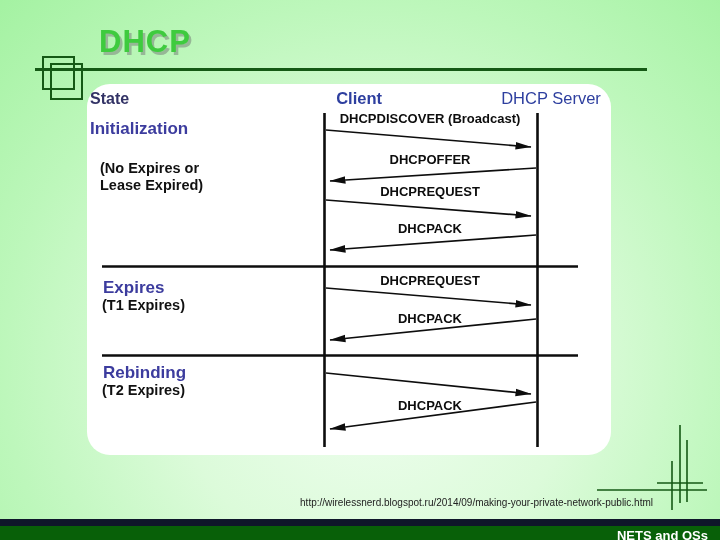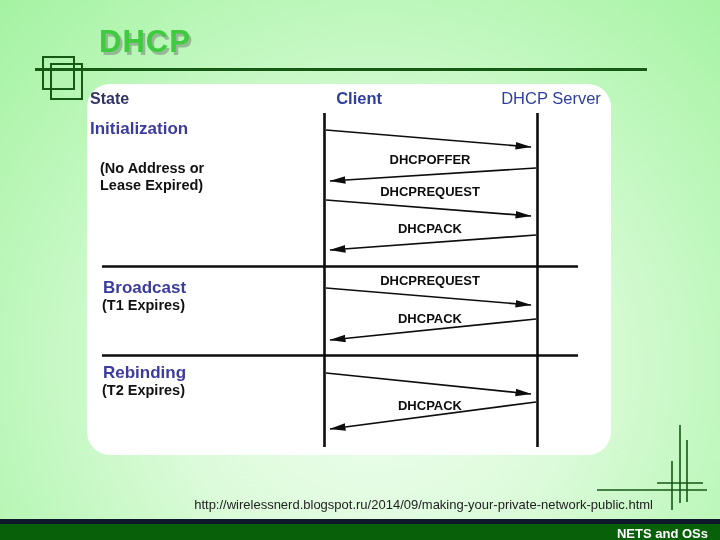--- a/index.html
+++ b/index.html
@@ -39,51 +39,51 @@
   .msg{
     position:absolute;left:213px;width:260px;text-align:center;
     font-size:13px;font-weight:bold;color:#0d0d0d;white-space:nowrap;
   }
   .m1{top:27px;} .m2{top:68px;} .m3{top:100px;} .m4{top:137px;}
   .m5{top:189px;} .m6{top:227px;} .m7{top:274px;} .m8{top:314px;}
   .seq-svg{position:absolute;left:0;top:0;}
   
   .source-url{
     position:absolute;top:497px;right:67px;
-    font-size:13px;color:#222222;text-decoration:none;white-space:nowrap;
+    font-size:10px;color:#222222;text-decoration:none;white-space:nowrap;
   }
   .hash-svg{position:absolute;left:590px;top:420px;}
   .footer-bar{
     position:absolute;left:0;bottom:0;width:720px;height:21px;
-    background:#086008;border-top:5px solid #0f172a;
+    background:#086008;border-top:7px solid #0f172a;
     color:#ffffff;font-size:13px;font-weight:bold;
     text-align:right;line-height:20px;box-sizing:border-box;padding-right:12px;
   }
 </style>
 </head>
 <body>
 
 <div class="slide-title">DHCP</div>
 <div class="header-rule"></div>
 <div class="deco-sq a"></div>
 <div class="deco-sq b"></div>
 
 <div class="panel">
 
   <div class="abs hdr-state">State</div>
   <div class="abs hdr-client">Client</div>
   <div class="abs hdr-server">DHCP Server</div>
 
   <div class="abs state-name st1n">Initialization</div>
   <div class="abs state-detail st1d">
-    <div>(No Address or</div>
+    <div>(No Expires or</div>
     <div>Lease Expired)</div>
   </div>
 
-  <div class="abs state-name st2n">Broadcast</div>
+  <div class="abs state-name st2n">Expires</div>
   <div class="abs state-detail st2d">(T1 Expires)</div>
 
   <div class="abs state-name st3n">Rebinding</div>
   <div class="abs state-detail st3d">(T2 Expires)</div>
 
   <svg class="seq-svg" width="524" height="371" viewBox="0 0 524 371">
     <defs>
       <marker id="ah" markerWidth="17" markerHeight="10" refX="15.5" refY="5" orient="auto" markerUnits="userSpaceOnUse">
         <path d="M0,1.2 L16,5 L0,8.8 z" fill="#0d0d0d"></path>
       </marker>
@@ -98,20 +98,21 @@
     <line x1="239" y1="46" x2="444" y2="63" stroke="#0d0d0d" stroke-width="1.7" marker-end="url(#ah)"></line>
     <line x1="449" y1="84" x2="243" y2="97" stroke="#0d0d0d" stroke-width="1.7" marker-end="url(#ah)"></line>
     <line x1="239" y1="116" x2="444" y2="132" stroke="#0d0d0d" stroke-width="1.7" marker-end="url(#ah)"></line>
     <line x1="449" y1="151" x2="243" y2="166" stroke="#0d0d0d" stroke-width="1.7" marker-end="url(#ah)"></line>
     <line x1="239" y1="204" x2="444" y2="221" stroke="#0d0d0d" stroke-width="1.7" marker-end="url(#ah)"></line>
     <line x1="449" y1="235" x2="243" y2="256" stroke="#0d0d0d" stroke-width="1.7" marker-end="url(#ah)"></line>
     <line x1="239" y1="289" x2="444" y2="310" stroke="#0d0d0d" stroke-width="1.7" marker-end="url(#ah)"></line>
     <line x1="449" y1="318" x2="243" y2="345" stroke="#0d0d0d" stroke-width="1.7" marker-end="url(#ah)"></line>
   </svg>
 
+  <div class="msg m1">DHCPDISCOVER (Broadcast)</div>
   <div class="msg m2">DHCPOFFER</div>
   <div class="msg m3">DHCPREQUEST</div>
   <div class="msg m4">DHCPACK</div>
   <div class="msg m5">DHCPREQUEST</div>
   <div class="msg m6">DHCPACK</div>
   <div class="msg m8">DHCPACK</div>
 </div>
 
 <a class="source-url">http://wirelessnerd.blogspot.ru/2014/09/making-your-private-network-public.html</a>
 

